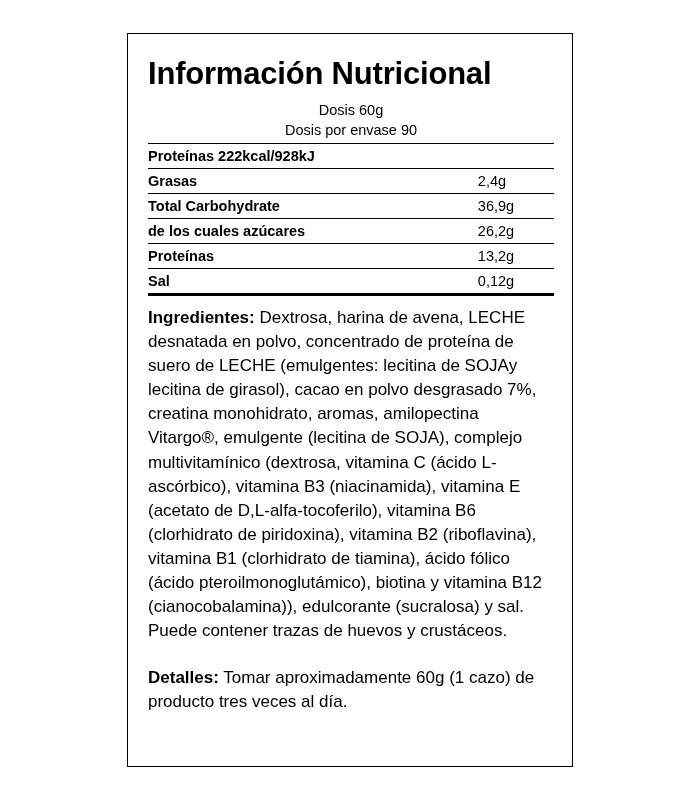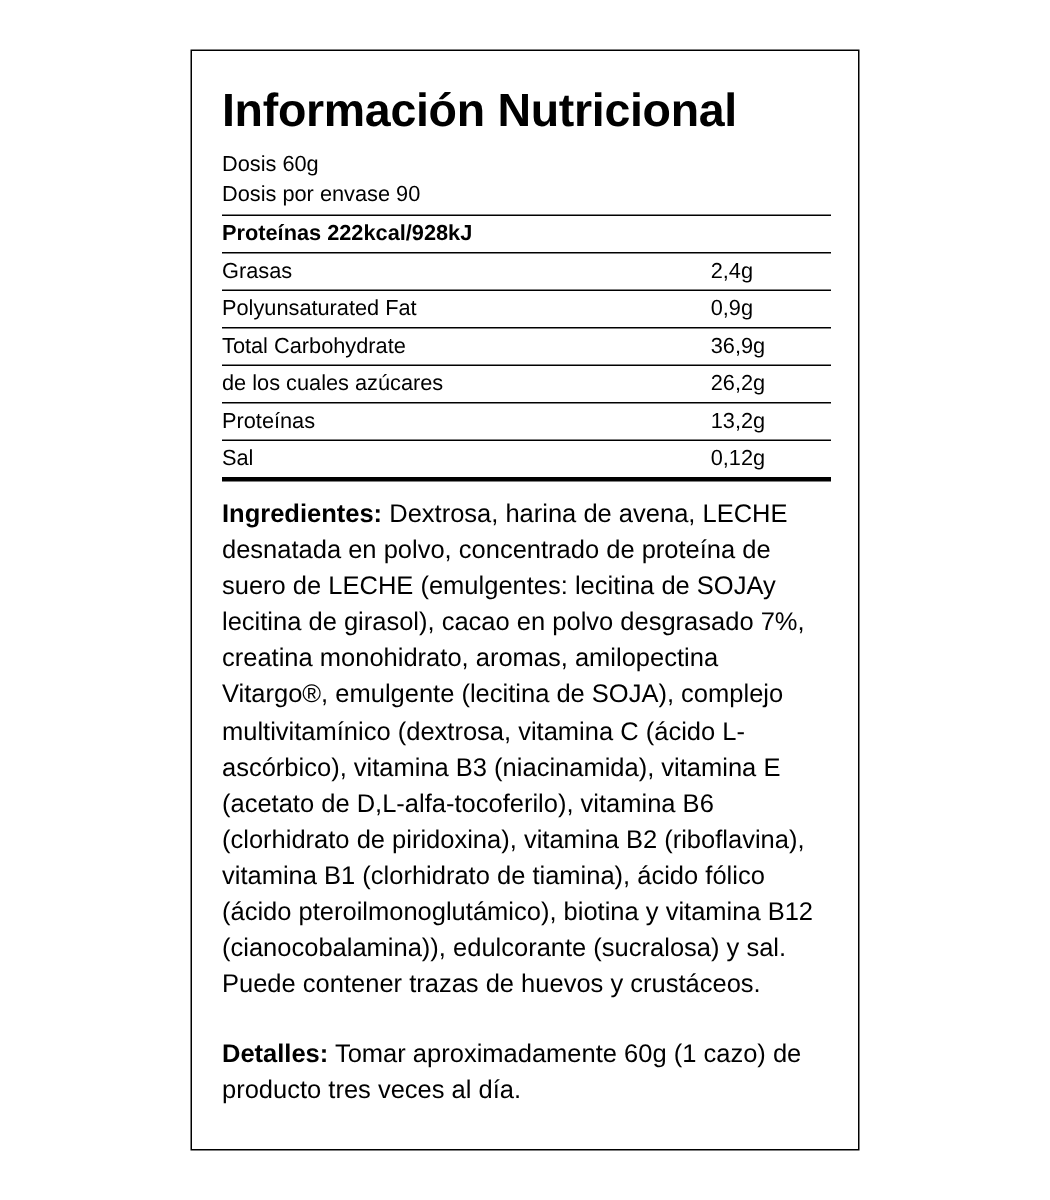--- a/index.html
+++ b/index.html
@@ -43,20 +43,21 @@
     letter-spacing: -0.2px;
     margin: 0 0 4px 0;
   }
   .serving {
     font-size: 14.5px;
     line-height: 1.32;
     margin-top: 8px;
   }
   .serving div {
     padding-bottom: 1px;
+    text-align: center;
   }
   .rule-thin {
     border-bottom: 1px solid #000000;
     margin-top: 2px;
   }
   table.nutrition {
     width: 100%;
     border-collapse: collapse;
     font-size: 14.5px;
   }
@@ -67,20 +68,21 @@
   }
   table.nutrition tr.calories td {
     font-weight: bold;
   }
   table.nutrition tr:last-child td {
     border-bottom: 3px solid #000000;
     margin-top: 24px;
   }
   td.name {
     text-align: left;
+    font-weight: bold;
   }
   td.value {
     text-align: left;
     white-space: nowrap;
   }
   .indent {
     padding-left: 14px;
   }
   .body-text {
     font-size: 17px;
@@ -113,24 +115,20 @@
       <table class="nutrition">
         <tbody>
           <tr class="calories">
             <td class="name" colspan="2">Proteínas 222kcal/928kJ</td>
           </tr>
           <tr>
             <td class="name">Grasas</td>
             <td class="value">2,4g</td>
           </tr>
           <tr>
-            <td class="name indent">Polyunsaturated Fat</td>
-            <td class="value">0,9g</td>
-          </tr>
-          <tr>
             <td class="name">Total Carbohydrate</td>
             <td class="value">36,9g</td>
           </tr>
           <tr>
             <td class="name indent">de los cuales azúcares</td>
             <td class="value">26,2g</td>
           </tr>
           <tr>
             <td class="name">Proteínas</td>
             <td class="value">13,2g</td>

